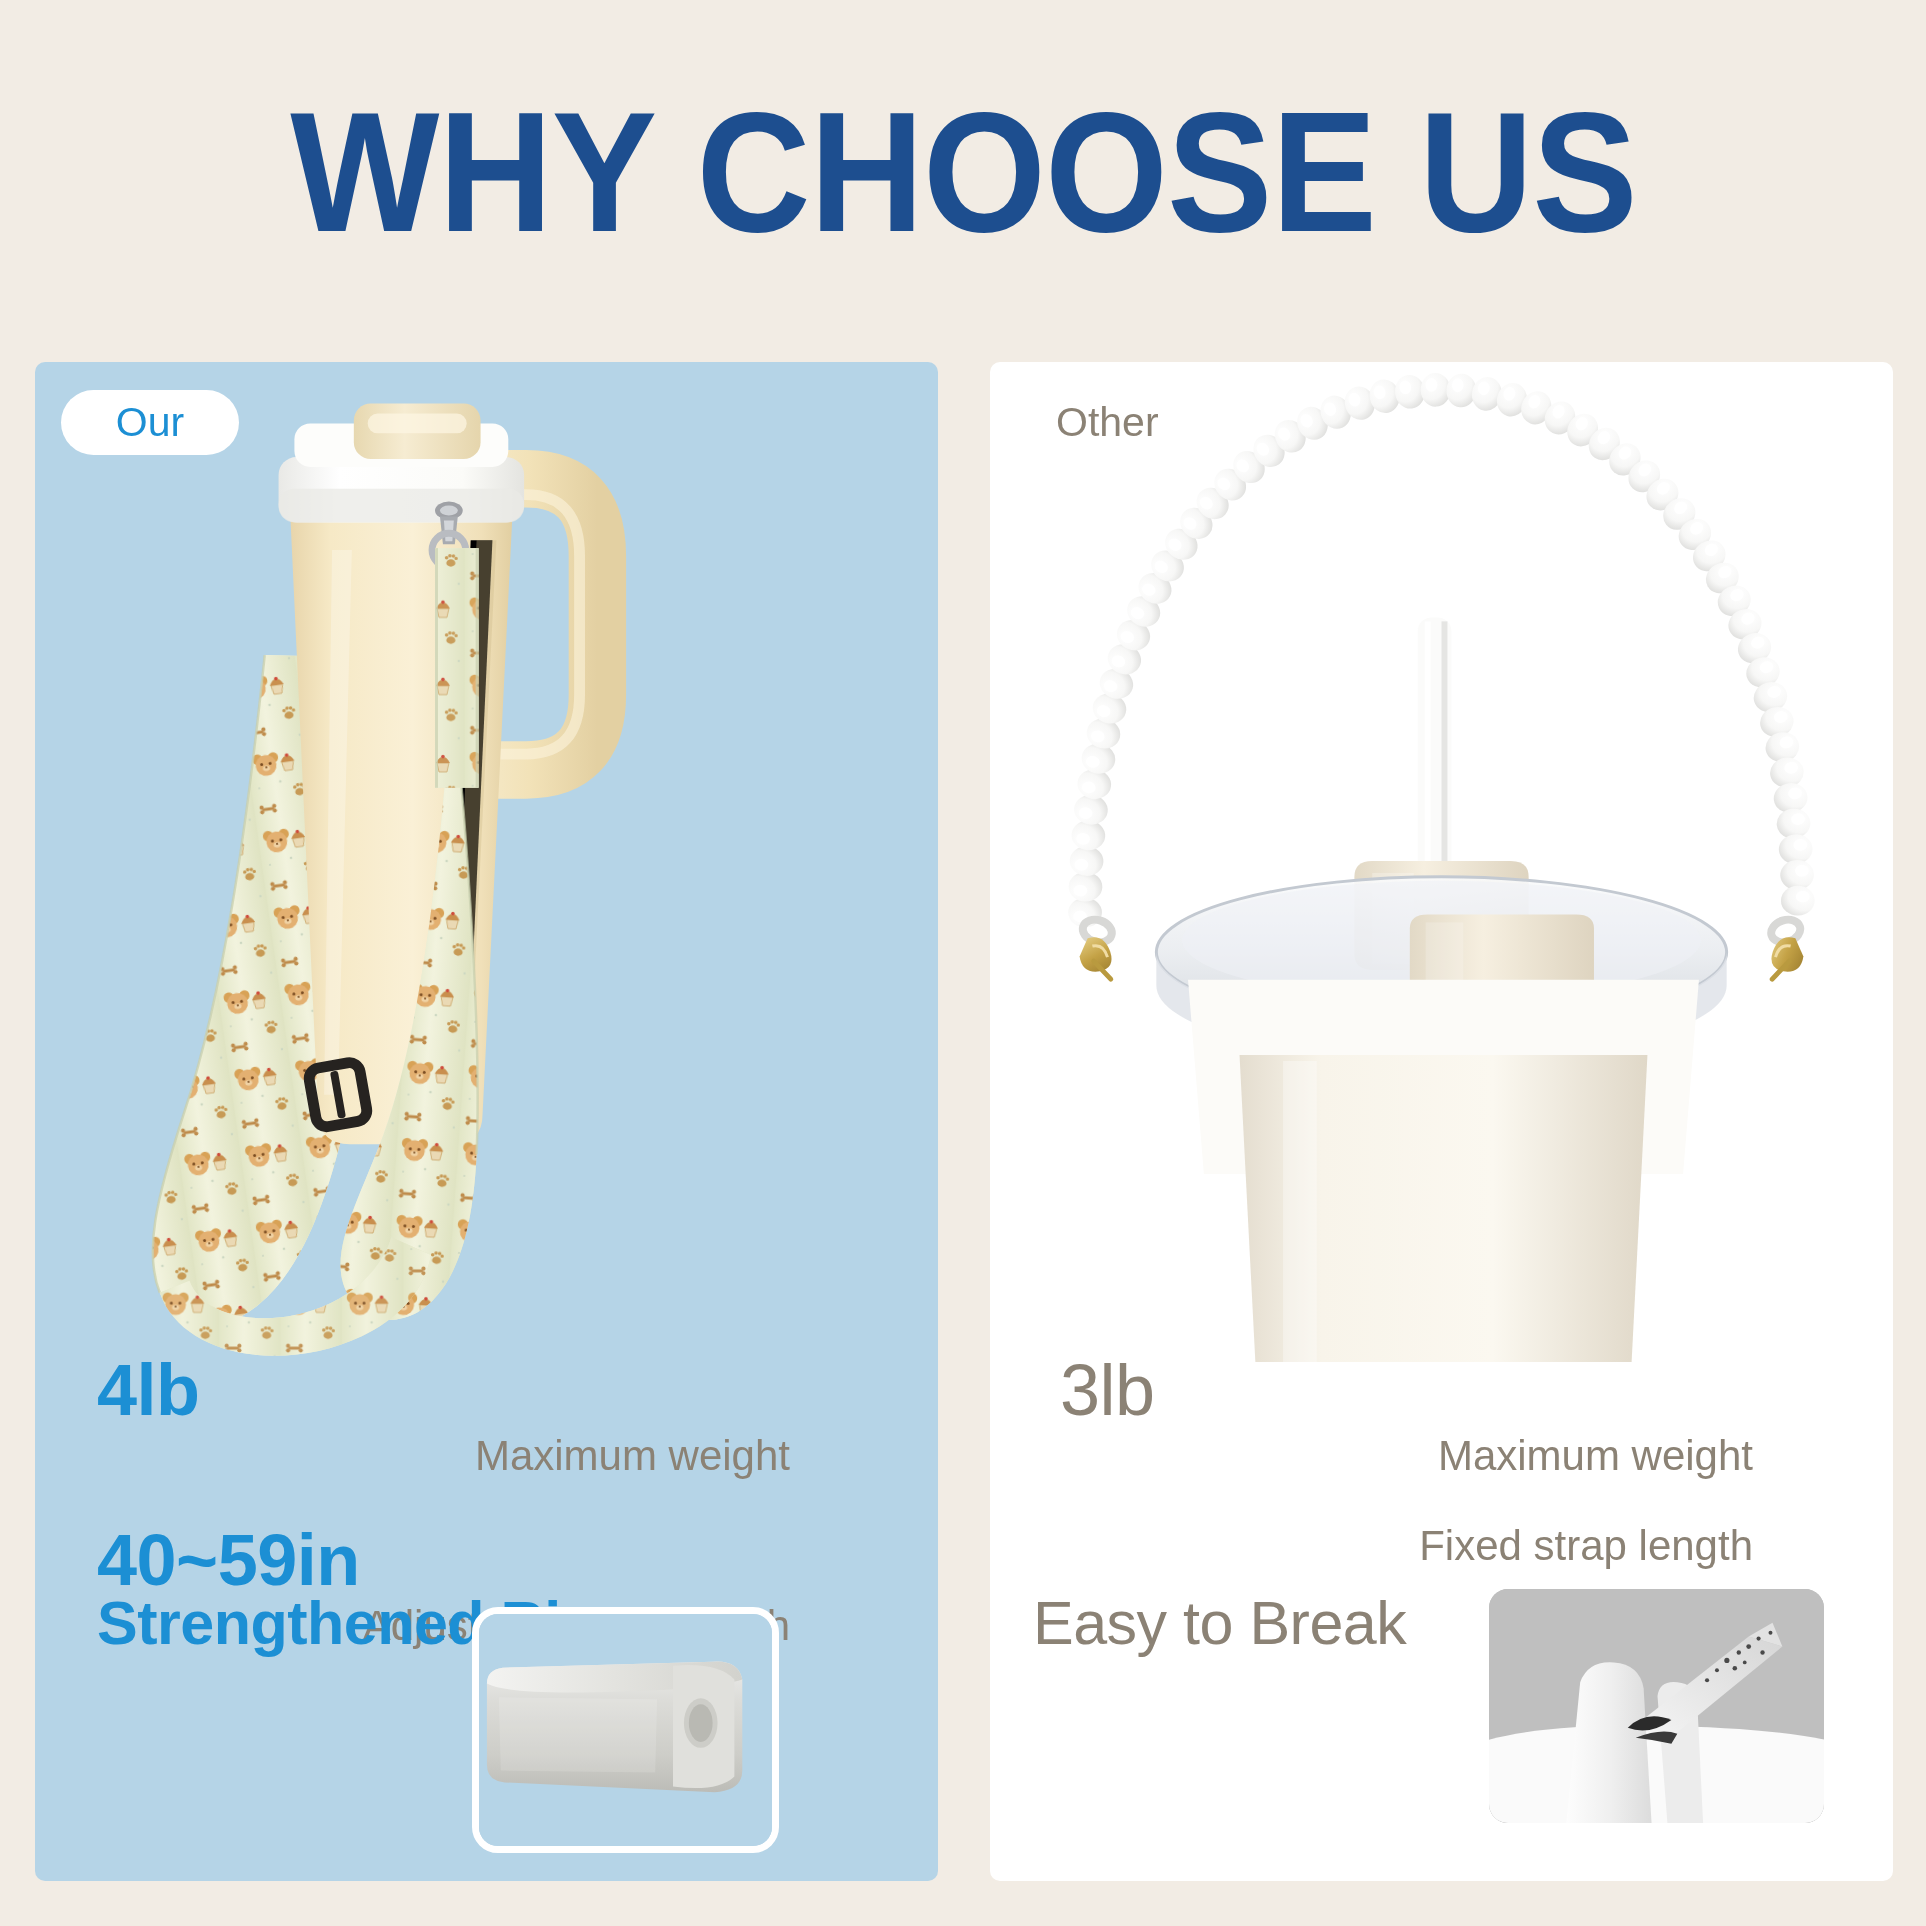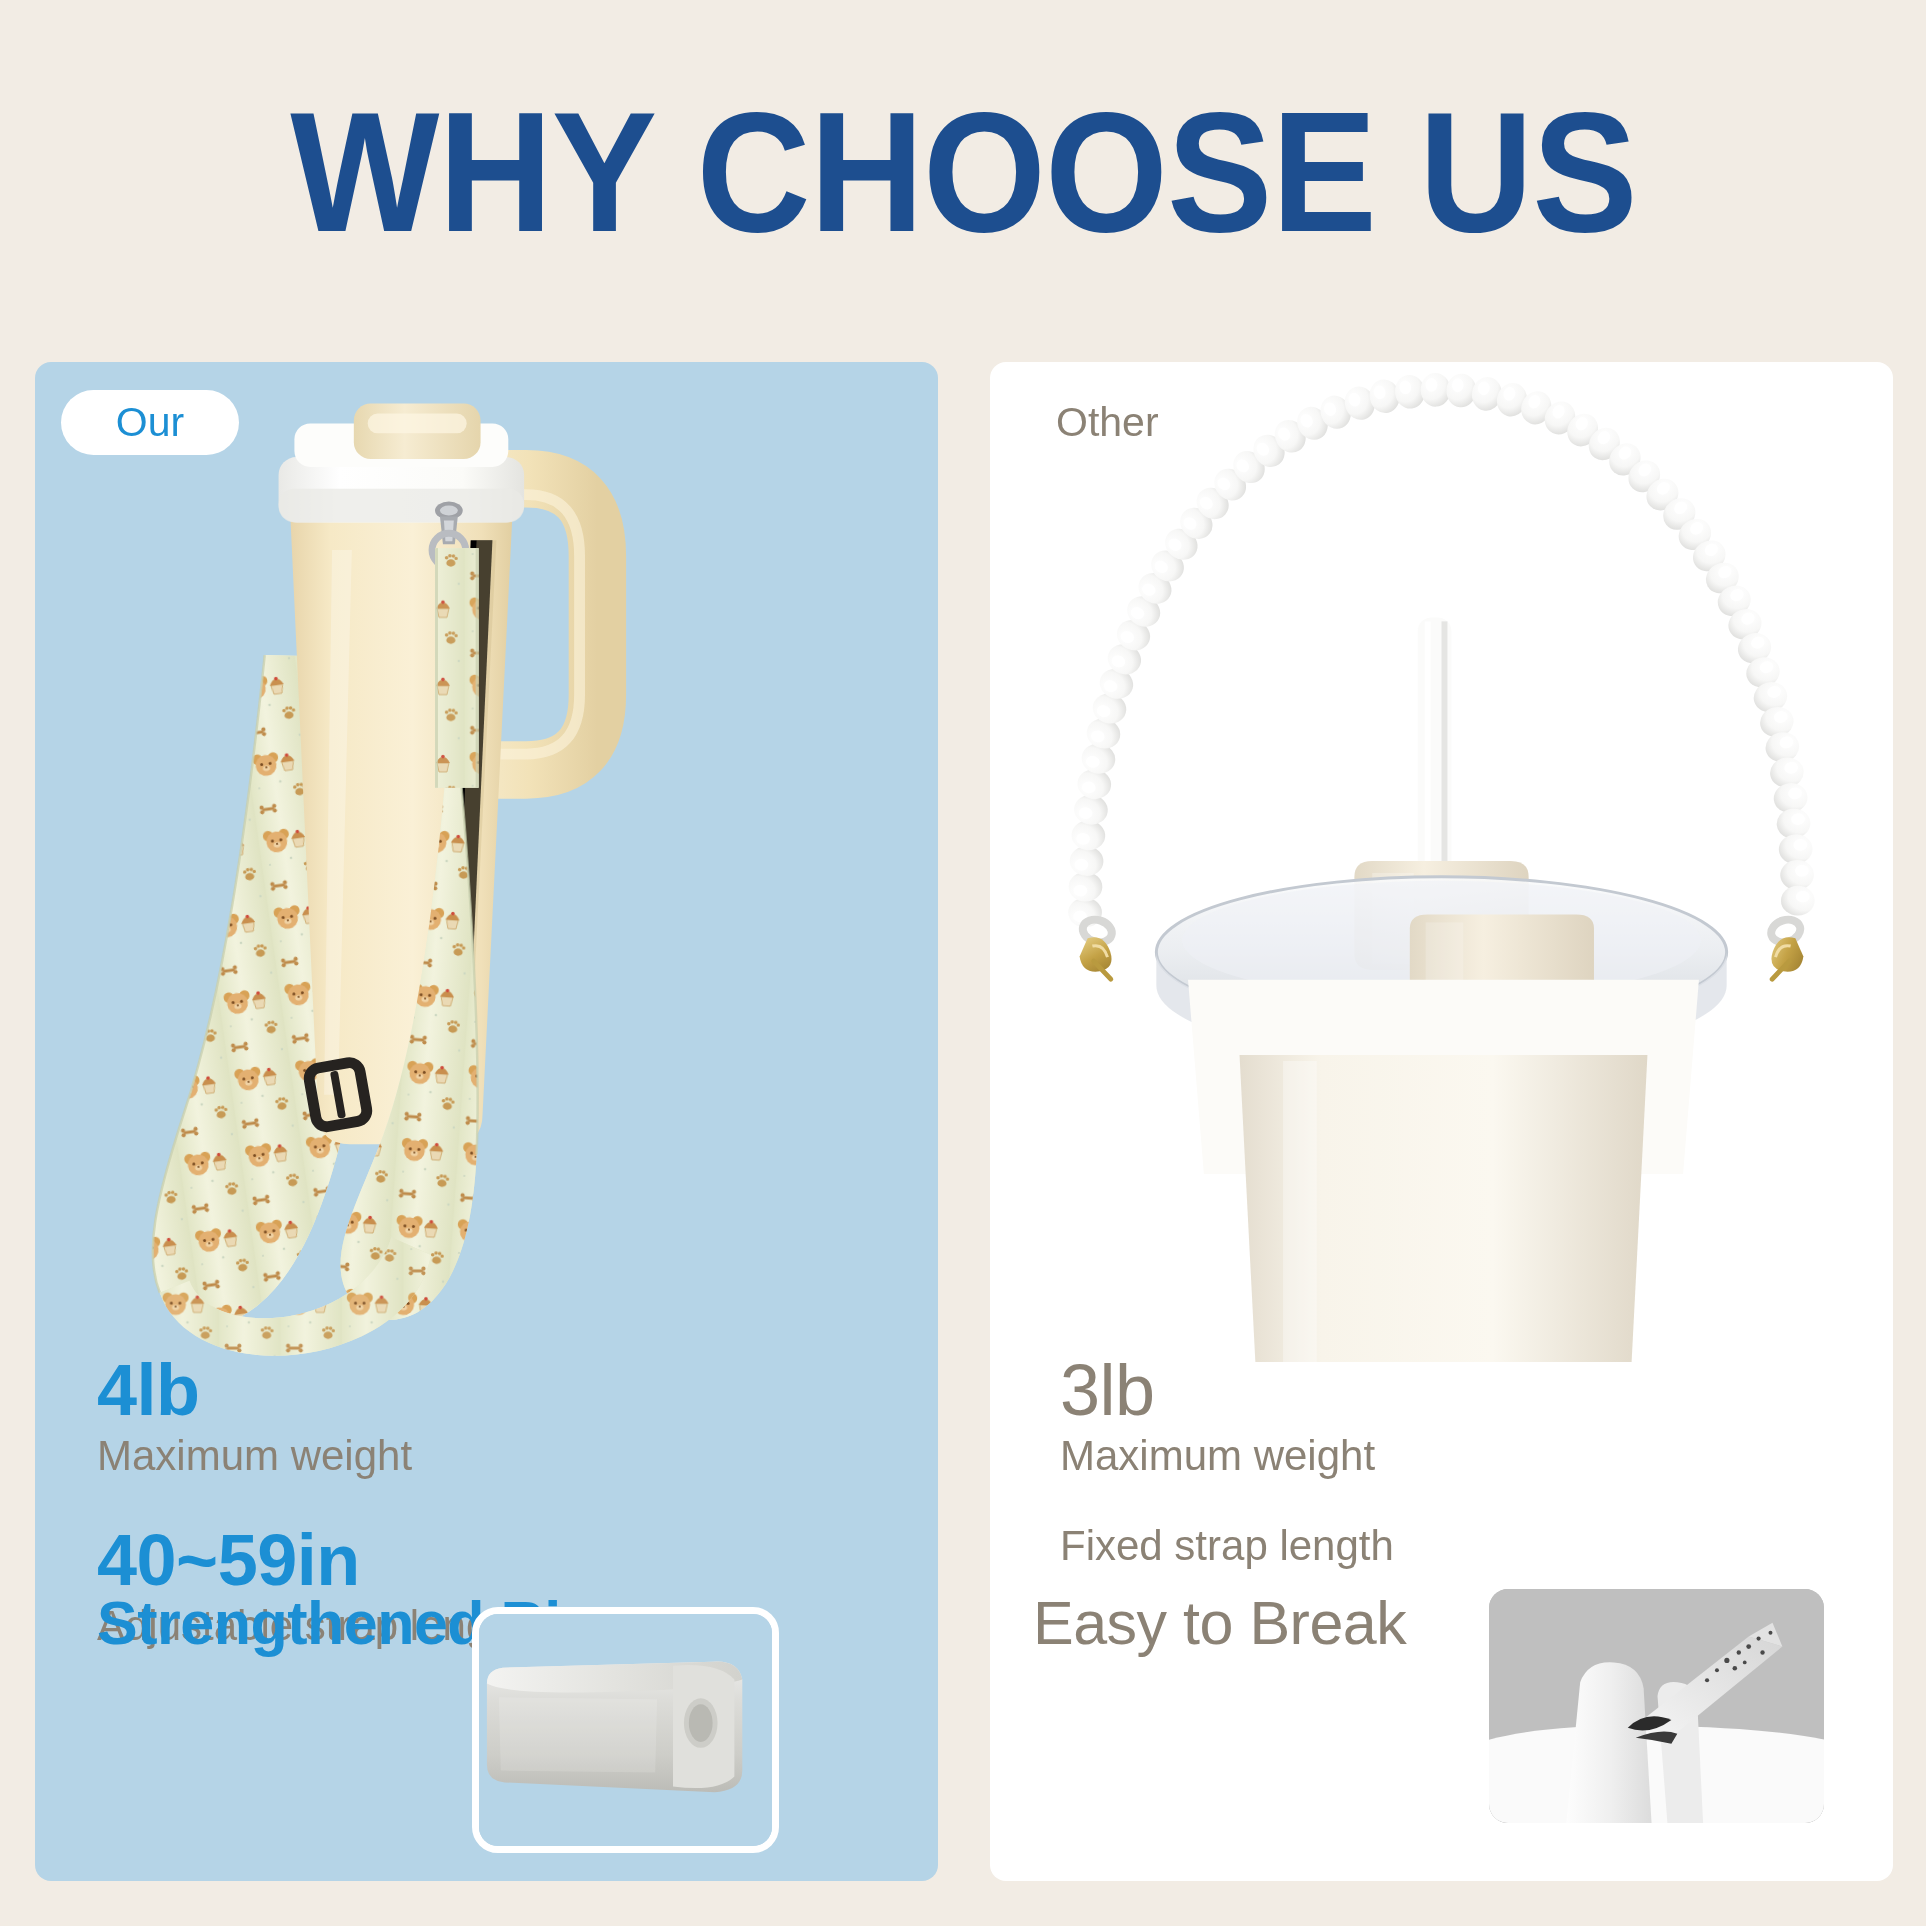--- a/index.html
+++ b/index.html
@@ -23,21 +23,21 @@
     color:#1d4e8f;
     transform:scaleX(0.93);
   }
 
   
   .panel {
     position:absolute;
     top:362px;
     width:903px;
     height:1519px;
-    border-radius:16px;
+    border-radius:10px;
     overflow:hidden;
   }
   #panel-our   { left:35px;   background:#b5d4e7; }
   #panel-other { left:990px; background:#ffffff; }
 
   
   .badge {
     position:absolute;
     top:28px; left:26px;
     height:65px;
@@ -55,21 +55,21 @@
   
   .stats { position:absolute; left:62px; top:990px; width:693px; }
   #panel-other .stats { left:70px; }
   .stat { margin-bottom:42px; }
   .stat-value {
     font-size:72px; font-weight:700; line-height:1.08;
     letter-spacing:-0.5px;
   }
   .stat-label {
     font-size:42px; font-weight:400; line-height:1.15;
-    color:#8b8275; margin-top:2px;
+    color:#8b8275; margin-top:2px;text-align:right;
   }
   #panel-our   .stat-value { color:#1c8fd4; }
   #panel-other .stat-value { color:#8b8275; font-weight:400; }
 
   .headline {
     position:absolute; left:62px; top:1226px;
     font-size:61px; font-weight:700; letter-spacing:-0.5px;
   }
   #panel-other .headline { left:43px; font-weight:400; }
   #panel-our   .headline { color:#1c8fd4; }

